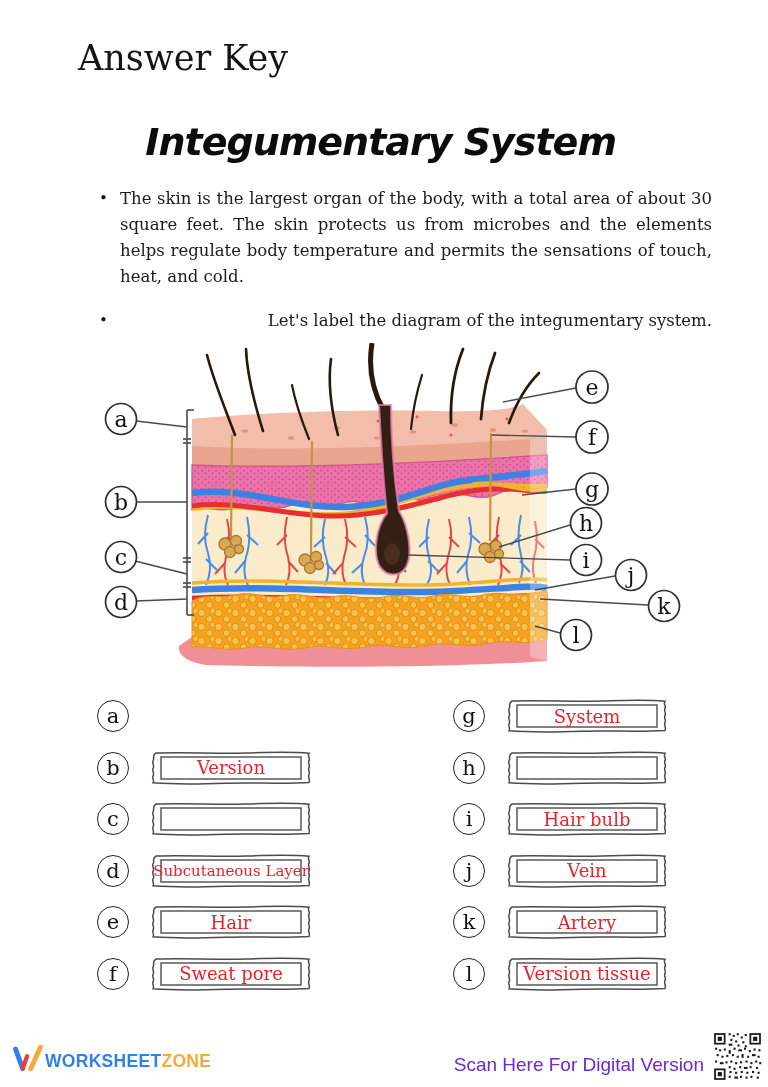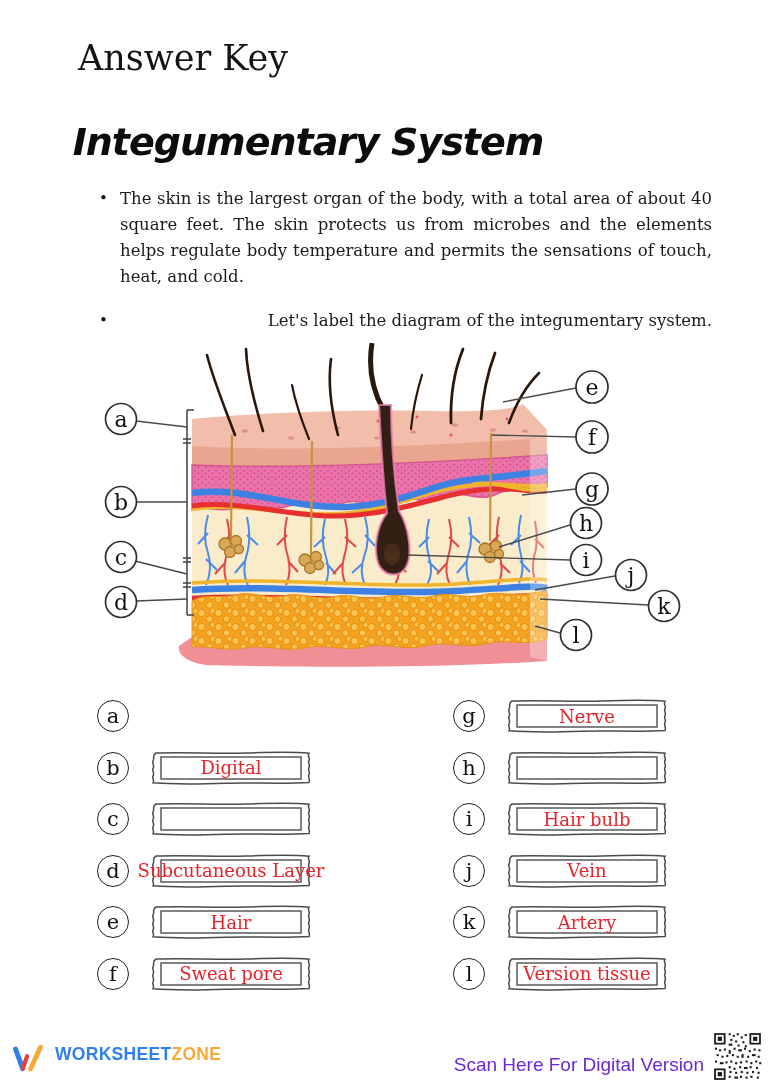--- a/index.html
+++ b/index.html
@@ -3,21 +3,21 @@
 <meta charset="utf-8">
 <style>
   html,body{margin:0;padding:0;}
   body{
     width:768px;height:1087px;position:relative;overflow:hidden;
     background:#ffffff;font-family:"DejaVu Serif", serif;color:#1a1a1a;
   }
   
   .answer-key{position:absolute;left:78px;top:38px;font-size:35px;font-weight:500;color:#141414;}
   .main-title{
-    position:absolute;left:0;top:120px;width:616px;text-align:center;
+    position:absolute;left:0;top:120px;width:616px;text-align:right;
     font-family:"DejaVu Sans", sans-serif;font-weight:bold;font-style:italic;
     font-size:38px;letter-spacing:-1px;color:#0c0c0c;
   }
   
   .intro{position:absolute;left:120px;top:186px;width:592px;}
   .bullet{position:relative;text-align:justify;font-size:16.5px;line-height:1.57;margin:0 0 18px 0;}
   .bullet::before{content:"\2022";position:absolute;left:-21px;top:1px;font-size:15px;color:#111;}
   .bullet.single{text-align:right;}
   
   .diagram-wrap{position:absolute;left:95px;top:343px;width:600px;height:325px;}
@@ -34,23 +34,23 @@
     display:flex;align-items:center;justify-content:center;
     font-size:21px;color:#111;margin-right:17px;background:#fff;
   }
   .answer-box{position:relative;width:170px;height:36px;}
   .answer-box .frame{position:absolute;left:0;top:0;width:170px;height:36px;}
   .answer-text{
     position:absolute;left:10px;right:10px;top:0;bottom:0;
     display:flex;align-items:center;justify-content:center;
     color:#e8232a;font-size:18px;white-space:nowrap;
   }
-  .answer-text.small{font-size:18px;text-align:right;}
+  .answer-text.small{font-size:15px;text-align:right;}
   
-  .footer-logo{position:absolute;left:12px;top:1044px;display:flex;align-items:flex-start;gap:11px;}
+  .footer-logo{position:absolute;left:12px;top:1044px;display:flex;align-items:flex-end;gap:1px;}
   .brand{font-family:"Liberation Sans", sans-serif;font-weight:bold;font-size:17.5px;letter-spacing:.3px;white-space:nowrap;}
   .brand .w1{color:#2f80ed;}
   .brand .w2{color:#f5a93b;}
   .scan-text{position:absolute;right:64px;top:1054px;font-family:"Liberation Sans", sans-serif;font-size:19px;color:#6d28d9;}
   .qr{position:absolute;right:4px;top:1030px;width:53px;height:53px;}
   .hidden-defs{position:absolute;width:0;height:0;overflow:hidden;}
 </style>
 </head>
 <body>
 
@@ -63,21 +63,21 @@
              C8.8,30 5.5,28 7.2,25.5 C8.8,23 5.5,20.5 7.2,18
              C8.8,15.5 5.5,13 7.2,10.5 C8.8,8 5.6,5.6 10,3 Z" fill="none" stroke="#4b4b4b" stroke-width="1.5"></path>
     <rect x="15" y="7" width="140" height="22" fill="none" stroke="#595959" stroke-width="1.5"></rect>
   </symbol>
 </svg>
 
 <div class="answer-key">Answer Key</div>
 <div class="main-title">Integumentary System</div>
 
 <div class="intro">
-  <p class="bullet">The skin is the largest organ of the body, with a total area of about 40 square feet. The skin protects us from microbes and the elements helps regulate body temperature and permits the sensations of touch, heat, and cold.</p>
+  <p class="bullet">The skin is the largest organ of the body, with a total area of about 30 square feet. The skin protects us from microbes and the elements helps regulate body temperature and permits the sensations of touch, heat, and cold.</p>
   <p class="bullet single">Let's label the diagram of the integumentary system.</p>
 </div>
 
 <div class="diagram-wrap">
 <svg viewBox="0 0 600 325" width="600" height="325">
   <defs>
     <pattern id="dots" width="7" height="6" patternUnits="userSpaceOnUse">
       <rect width="7" height="6" fill="#ea74aa"></rect>
       <circle cx="2" cy="1.8" r="1.05" fill="#d84f92"></circle>
       <circle cx="5.5" cy="4.3" r="1.05" fill="#d84f92"></circle>
@@ -276,21 +276,21 @@
   <div class="col col-left">
     <div class="answer-row">
       <div class="letter-circle">a</div>
     </div>
     <div class="answer-row">
       <div class="letter-circle">b</div>
       <div class="answer-box">
         <svg class="frame">
             <use href="#ticketframe"></use>
           </svg>
-        <span class="answer-text">Digital</span>
+        <span class="answer-text">Version</span>
       </div>
     </div>
     <div class="answer-row">
       <div class="letter-circle">c</div>
       <div class="answer-box">
         <svg class="frame">
             <use href="#ticketframe"></use>
           </svg>
       </div>
     </div>
@@ -323,21 +323,21 @@
     </div>
   </div>
 
   <div class="col col-right">
     <div class="answer-row">
       <div class="letter-circle">g</div>
       <div class="answer-box">
         <svg class="frame">
             <use href="#ticketframe"></use>
           </svg>
-        <span class="answer-text">Nerve</span>
+        <span class="answer-text">System</span>
       </div>
     </div>
     <div class="answer-row">
       <div class="letter-circle">h</div>
       <div class="answer-box">
         <svg class="frame">
             <use href="#ticketframe"></use>
           </svg>
       </div>
     </div>

